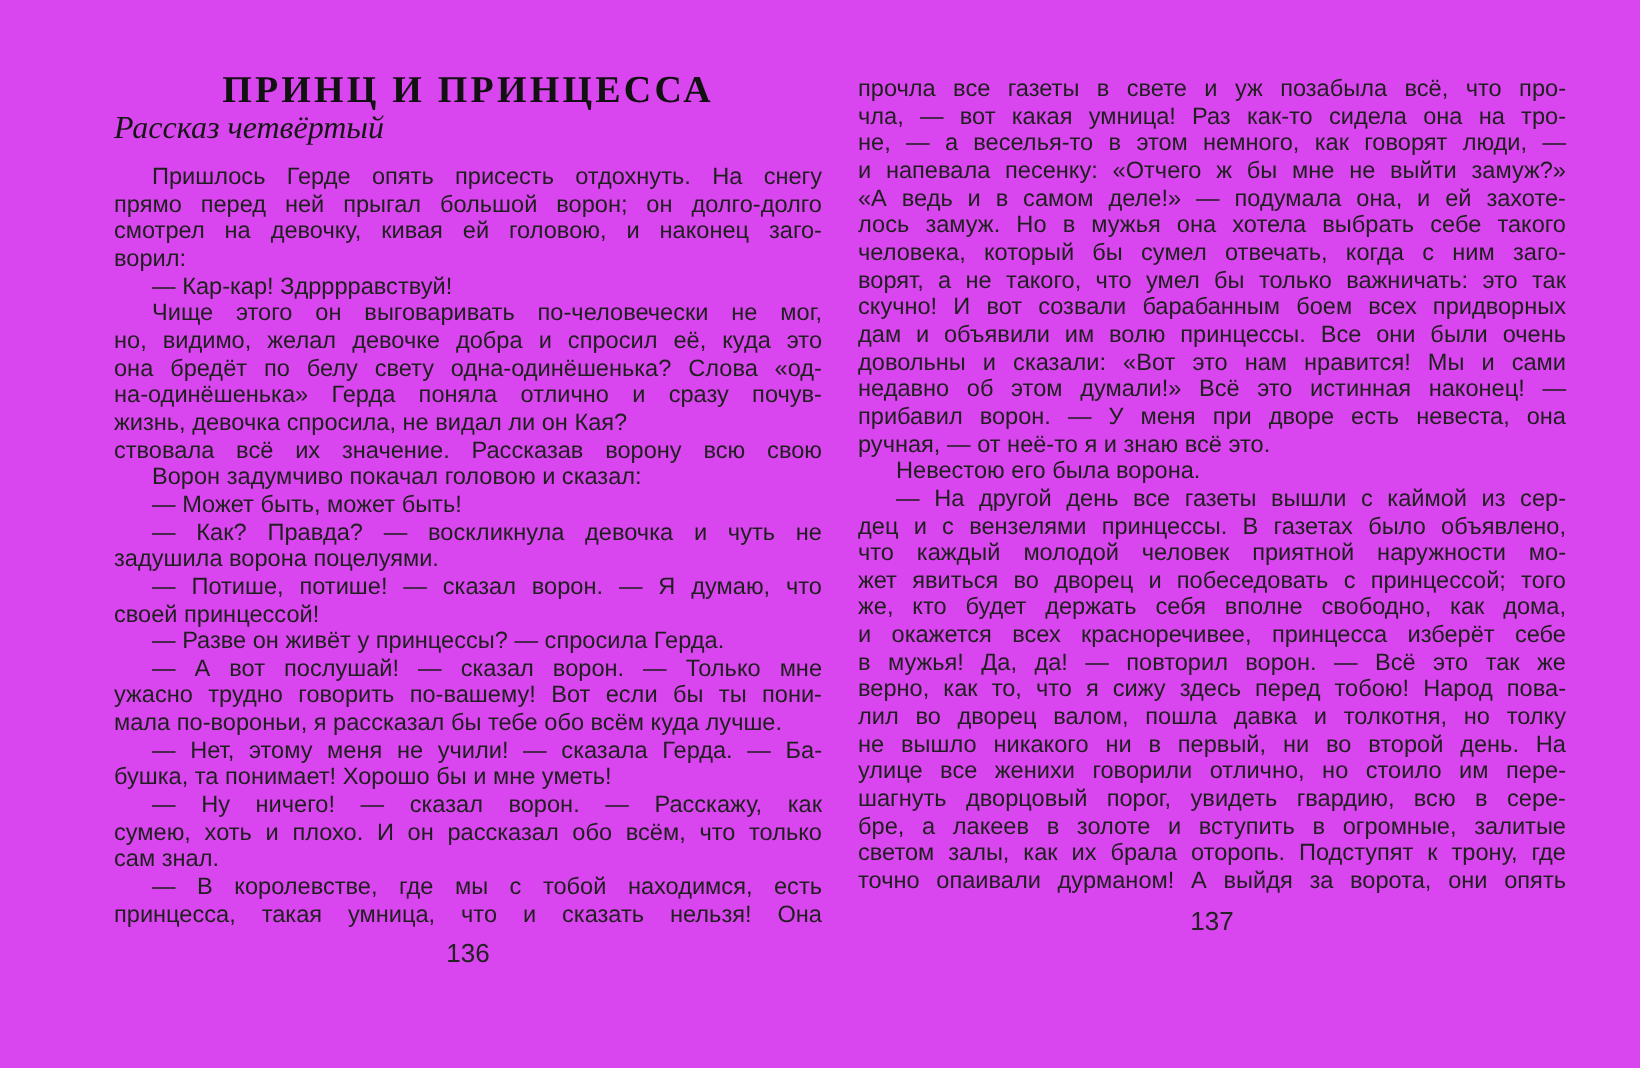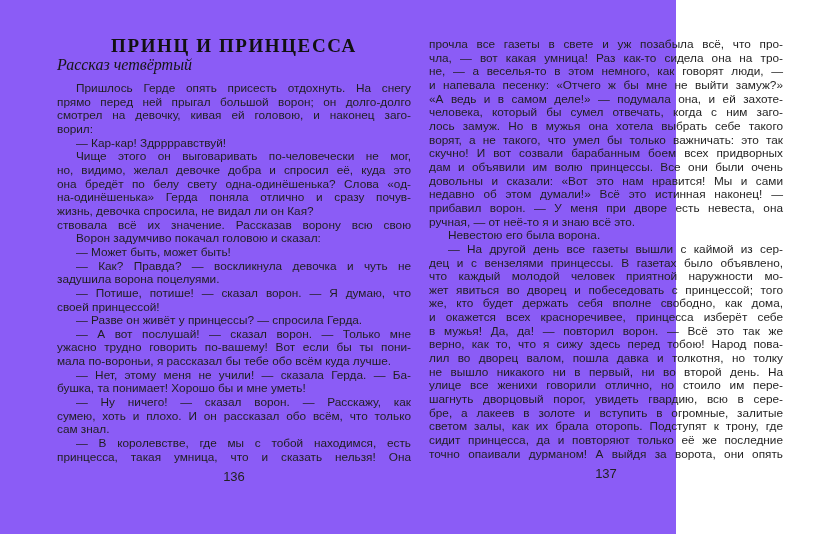--- a/index.html
+++ b/index.html
@@ -3,21 +3,21 @@
 <meta charset="utf-8">
 <style>
   html,body { margin:0; padding:0; }
   body {
     width:820px; height:534px;
     background:#ffffff;
     font-family:"Liberation Sans", sans-serif;
     color:#1f1f1f;
     overflow:hidden;
   }
-  .spread { position:relative; width:676px; height:534px; background:#8b5cf6; }
+  .spread { position:relative; width:820px; height:534px; background:#d946ef; }
   .page { position:absolute; top:0; width:354px; }
   .page-left  { left:57px; }
   .page-right { left:429px; }
 
   .title {
     margin-top:36px;
     font-family:"Liberation Serif", serif;
     font-weight:bold;
     font-size:19px;
     line-height:20px;
@@ -93,22 +93,22 @@
     <div class="pagenum">136</div>
   </div>
 
   <div class="page page-right">
     <div class="body-right">
         <div class="line">прочла все газеты в свете и уж позабыла всё, что про-</div>
         <div class="line">чла, — вот какая умница! Раз как-то сидела она на тро-</div>
         <div class="line">не, — а веселья-то в этом немного, как говорят люди, —</div>
         <div class="line">и напевала песенку: «Отчего ж бы мне не выйти замуж?»</div>
         <div class="line">«А ведь и в самом деле!» — подумала она, и ей захоте-</div>
+        <div class="line">лось замуж. Но в мужья она хотела выбрать себе такого</div>
         <div class="line">человека, который бы сумел отвечать, когда с ним заго-</div>
-        <div class="line">лось замуж. Но в мужья она хотела выбрать себе такого</div>
         <div class="line">ворят, а не такого, что умел бы только важничать: это так</div>
         <div class="line">скучно! И вот созвали барабанным боем всех придворных</div>
         <div class="line">дам и объявили им волю принцессы. Все они были очень</div>
         <div class="line">довольны и сказали: «Вот это нам нравится! Мы и сами</div>
         <div class="line">недавно об этом думали!» Всё это истинная наконец! —</div>
         <div class="line">прибавил ворон. — У меня при дворе есть невеста, она</div>
         <div class="line end">ручная, — от неё-то я и знаю всё это.</div>
         <div class="line ind end">Невестою его была ворона.</div>
         <div class="line ind">— На другой день все газеты вышли с каймой из сер-</div>
         <div class="line">дец и с вензелями принцессы. В газетах было объявлено,</div>
@@ -117,19 +117,18 @@
         <div class="line">же, кто будет держать себя вполне свободно, как дома,</div>
         <div class="line">и окажется всех красноречивее, принцесса изберёт себе</div>
         <div class="line">в мужья! Да, да! — повторил ворон. — Всё это так же</div>
         <div class="line">верно, как то, что я сижу здесь перед тобою! Народ пова-</div>
         <div class="line">лил во дворец валом, пошла давка и толкотня, но толку</div>
         <div class="line">не вышло никакого ни в первый, ни во второй день. На</div>
         <div class="line">улице все женихи говорили отлично, но стоило им пере-</div>
         <div class="line">шагнуть дворцовый порог, увидеть гвардию, всю в сере-</div>
         <div class="line">бре, а лакеев в золоте и вступить в огромные, залитые</div>
         <div class="line">светом залы, как их брала оторопь. Подступят к трону, где</div>
-        <div class="line">сидит принцесса, да и повторяют только её же последние</div>
         <div class="line">точно опаивали дурманом! А выйдя за ворота, они опять</div>
       </div>
     <div class="pagenum">137</div>
   </div>
 
 </div>
 
 </body></html>

